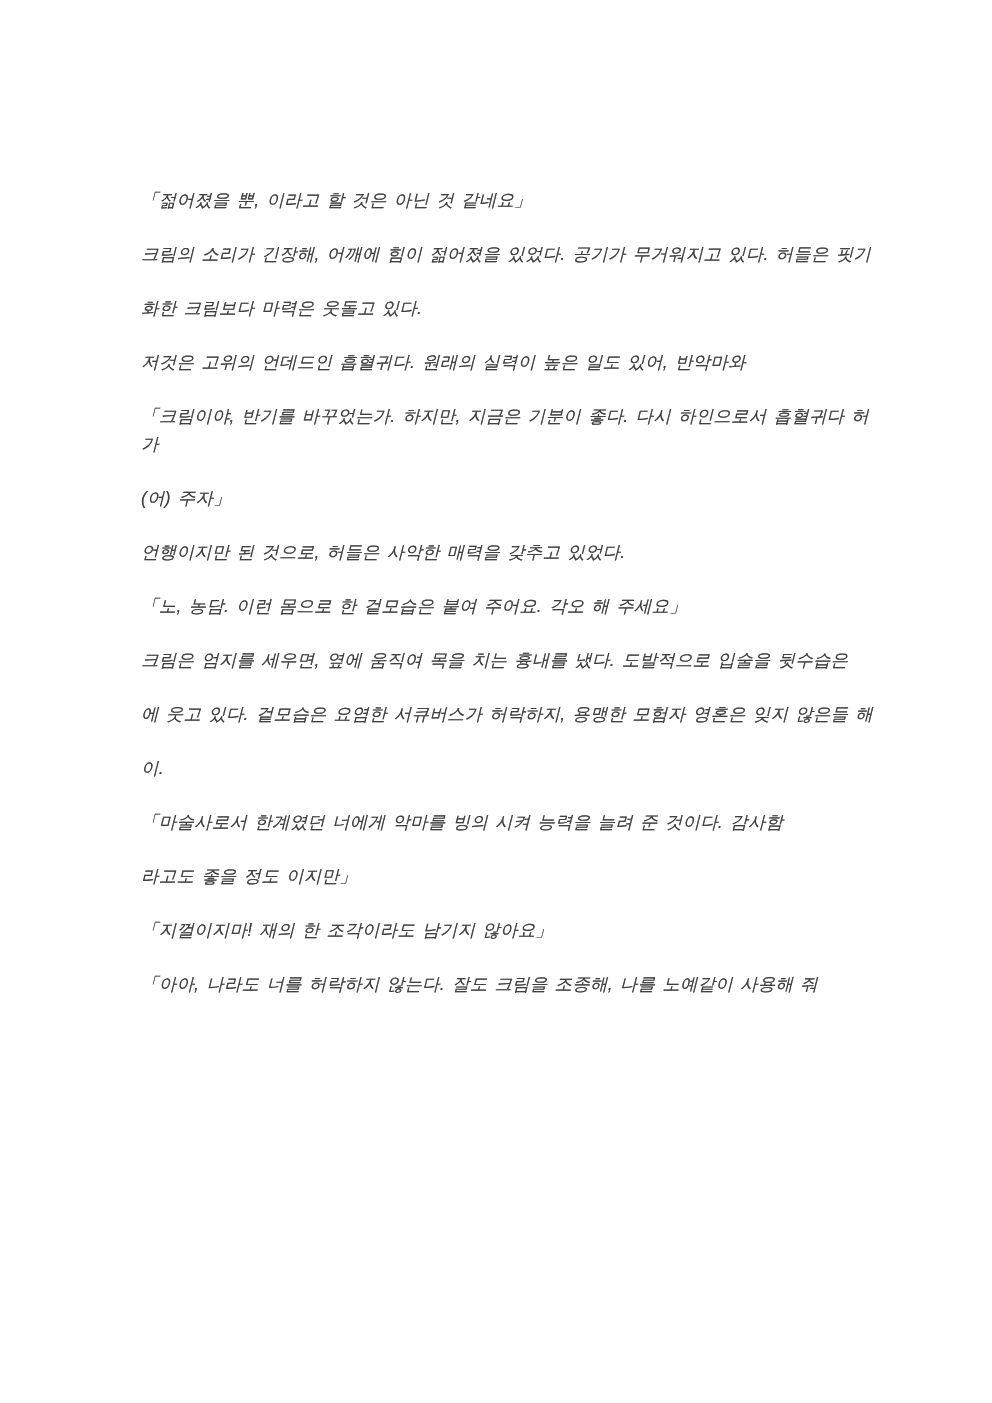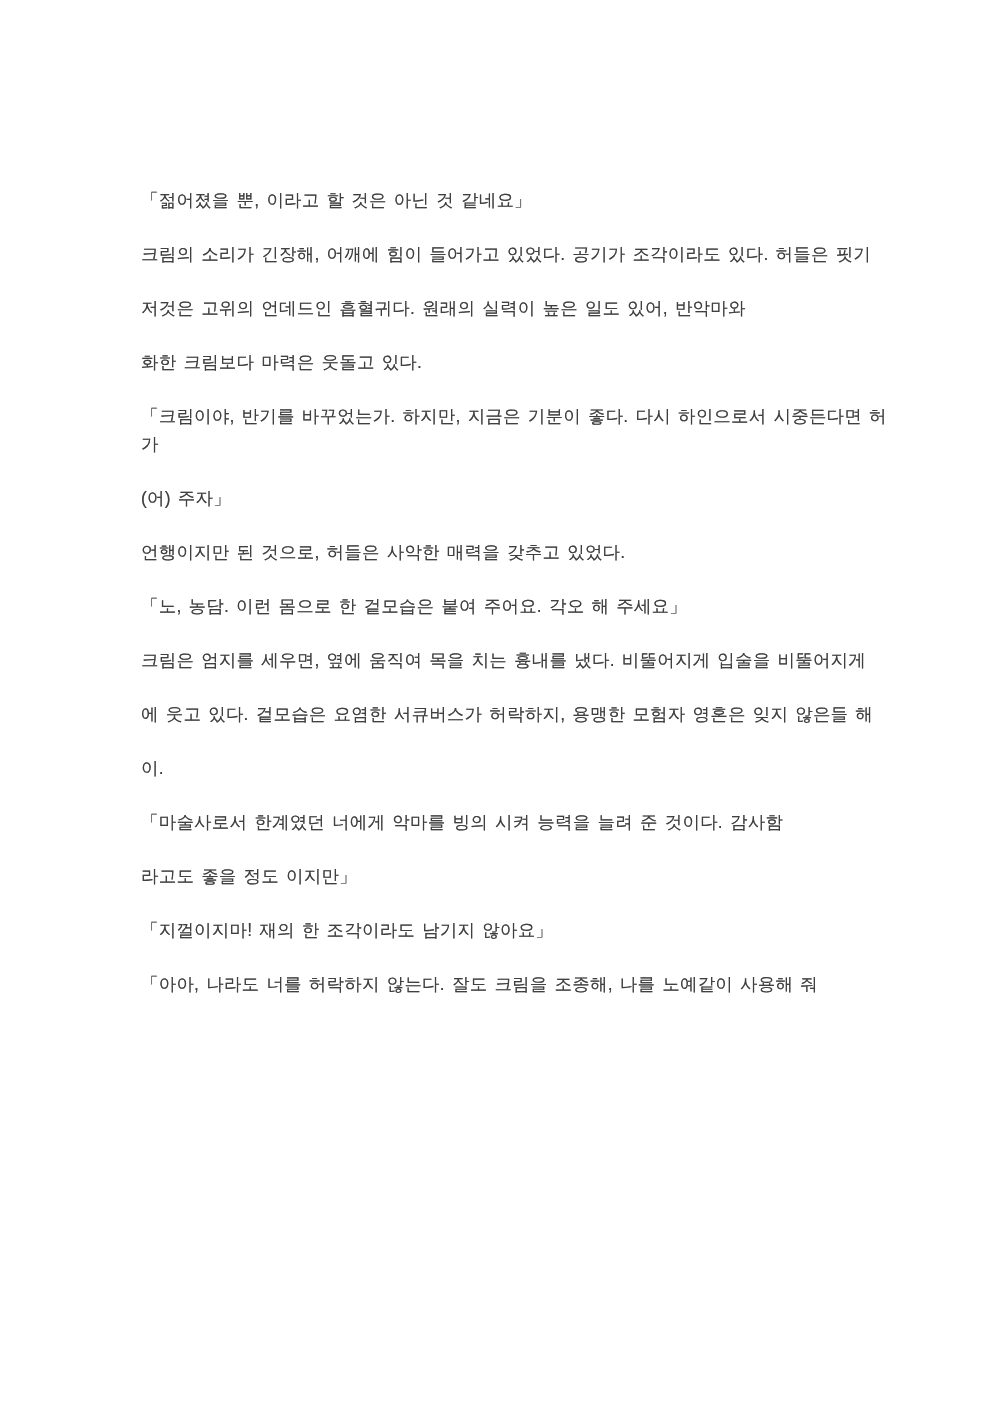--- a/index.html
+++ b/index.html
@@ -12,20 +12,21 @@
     background: var(--page-bg, #ffffff);
     font-family: "Liberation Sans", "DejaVu Sans", sans-serif;
     overflow: hidden;
   }
   .page {
     width: 992px;
     height: 1083px;
     box-sizing: border-box;
     padding: 186px 120px 16px 141px;
     background: var(--page-bg, #ffffff);
+    font-style: italic;
   }
   .text-body {
     color: var(--page-fg, #404040);
   }
   .paragraph {
     margin: 0 0 26px 0;
   }
   .line {
     font-size: 17.5px;
     line-height: 28px;
@@ -39,43 +40,43 @@
 </style>
 </head>
 <body style="--page-bg: #ffffff; --page-fg: #404040;">
 
 <div class="page">
   <div class="text-body">
       <div class="paragraph">
         <div class="line">「젊어졌을 뿐, 이라고 할 것은 아닌 것 같네요」</div>
       </div>
       <div class="paragraph">
-        <div class="line">크림의 소리가 긴장해, 어깨에 힘이 들어가고 있었다. 공기가 조각이라도 있다. 허들은 핏기</div>
+        <div class="line">크림의 소리가 긴장해, 어깨에 힘이 젊어졌을 있었다. 공기가 무거워지고 있다. 허들은 핏기</div>
+      </div>
+      <div class="paragraph">
+        <div class="line">화한 크림보다 마력은 웃돌고 있다.</div>
       </div>
       <div class="paragraph">
         <div class="line">저것은 고위의 언데드인 흡혈귀다. 원래의 실력이 높은 일도 있어, 반악마와</div>
       </div>
       <div class="paragraph">
-        <div class="line">화한 크림보다 마력은 웃돌고 있다.</div>
-      </div>
-      <div class="paragraph">
-        <div class="line">「크림이야, 반기를 바꾸었는가. 하지만, 지금은 기분이 좋다. 다시 하인으로서 시중든다면 허</div>
+        <div class="line">「크림이야, 반기를 바꾸었는가. 하지만, 지금은 기분이 좋다. 다시 하인으로서 흡혈귀다 허</div>
         <div class="line">가</div>
       </div>
       <div class="paragraph">
         <div class="line">(어) 주자」</div>
       </div>
       <div class="paragraph">
         <div class="line">언행이지만 된 것으로, 허들은 사악한 매력을 갖추고 있었다.</div>
       </div>
       <div class="paragraph">
         <div class="line">「노, 농담. 이런 몸으로 한 겉모습은 붙여 주어요. 각오 해 주세요」</div>
       </div>
       <div class="paragraph">
-        <div class="line">크림은 엄지를 세우면, 옆에 움직여 목을 치는 흉내를 냈다. 비뚤어지게 입술을 비뚤어지게</div>
+        <div class="line">크림은 엄지를 세우면, 옆에 움직여 목을 치는 흉내를 냈다. 도발적으로 입술을 뒷수습은</div>
       </div>
       <div class="paragraph">
         <div class="line">에 웃고 있다. 겉모습은 요염한 서큐버스가 허락하지, 용맹한 모험자 영혼은 잊지 않은들 해</div>
       </div>
       <div class="paragraph">
         <div class="line">이.</div>
       </div>
       <div class="paragraph">
         <div class="line">「마술사로서 한계였던 너에게 악마를 빙의 시켜 능력을 늘려 준 것이다. 감사함</div>
       </div>

